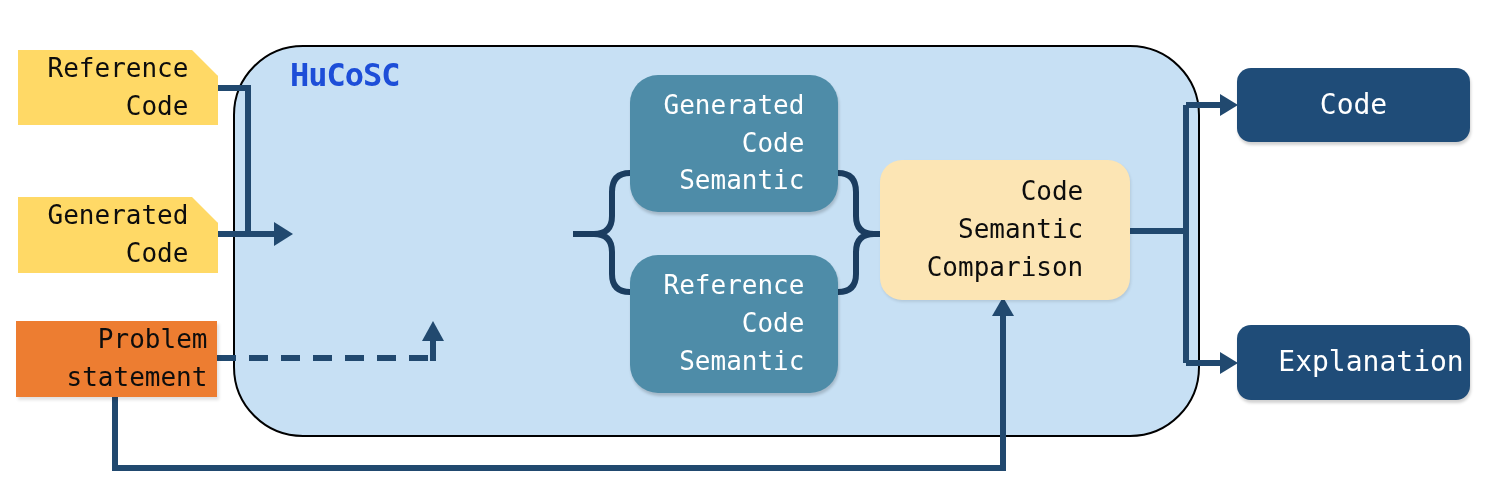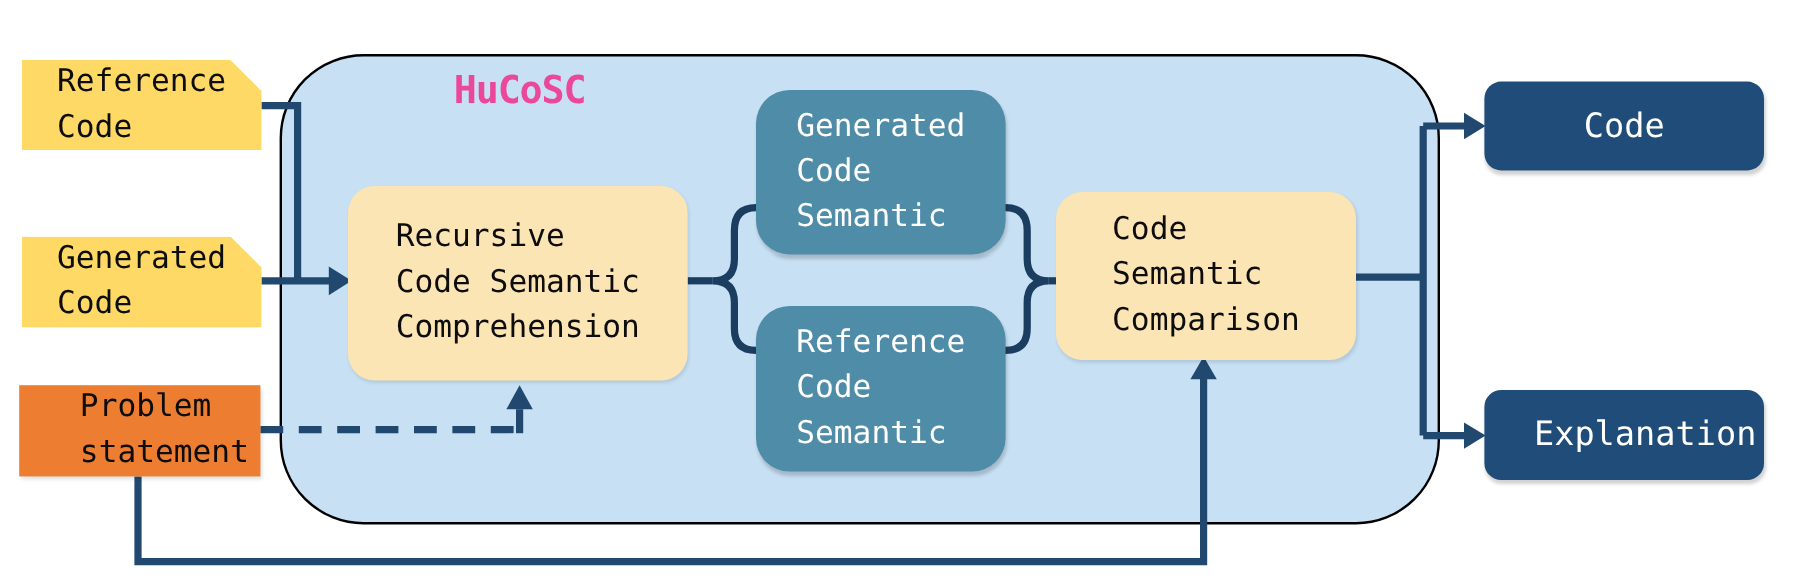--- a/index.html
+++ b/index.html
@@ -6,21 +6,21 @@
   .stage {
     position:relative;
     width:1501px; height:490px;
     background:#ffffff;
     font-family:"DejaVu Sans Mono","Liberation Mono",monospace;
     overflow:hidden;
   }
   .box {
     position:absolute;
     display:flex; align-items:center; justify-content:center;
-    text-align:left;
+    text-align:right;
     white-space:pre-line;
     line-height:1.45;
     box-sizing:border-box;
   }
   .input-box {
     background:#FFD966;
     color:#0d0d0d;
     font-size:26px;
     box-shadow:2px 3px 3px rgba(0,0,0,0.12);
   }
@@ -36,22 +36,21 @@
     position:absolute;
     left:233px; top:45px; width:967px; height:392px;
     background:#C7E0F4;
     border:2.5px solid #000000;
     border-radius:70px;
     box-sizing:border-box;
   }
   .container-title {
     position:absolute;
     left:290px; top:56px; width:286px;
-    text-align:center;
-    font-size:32px; font-weight:bold; color:#ec4899;
+    font-size:32px; font-weight:bold; color:#1d4ed8;
     letter-spacing:-1px;
   }
   .cream-box {
     background:#FCE5B4;
     color:#0d0d0d;
     font-size:26px;
     border-radius:22px;
     box-shadow:1px 2px 3px rgba(0,0,0,0.10);
   }
   .teal-box {
@@ -108,23 +107,20 @@
 
   <div class="box input-box snip" style="left:18px; top:50px; width:200px; height:75px;">Reference
 Code</div>
 
   <div class="box input-box snip" style="left:18px; top:197px; width:200px; height:76px;">Generated
 Code</div>
 
   <div class="box problem-box" style="left:16px; top:321px; width:201px; height:76px;">Problem
 statement</div>
 
-  <div class="box cream-box" style="left:290px; top:155px; width:283px; height:162px;">Recursive
-Code Semantic
-Comprehension</div>
 
   <div class="box teal-box" style="left:630px; top:75px; width:208px; height:137px;">Generated
 Code
 Semantic</div>
 
   <div class="box teal-box" style="left:630px; top:255px; width:208px; height:138px;">Reference
 Code
 Semantic</div>
 
   <div class="box cream-box" style="left:880px; top:160px; width:250px; height:140px;">Code

